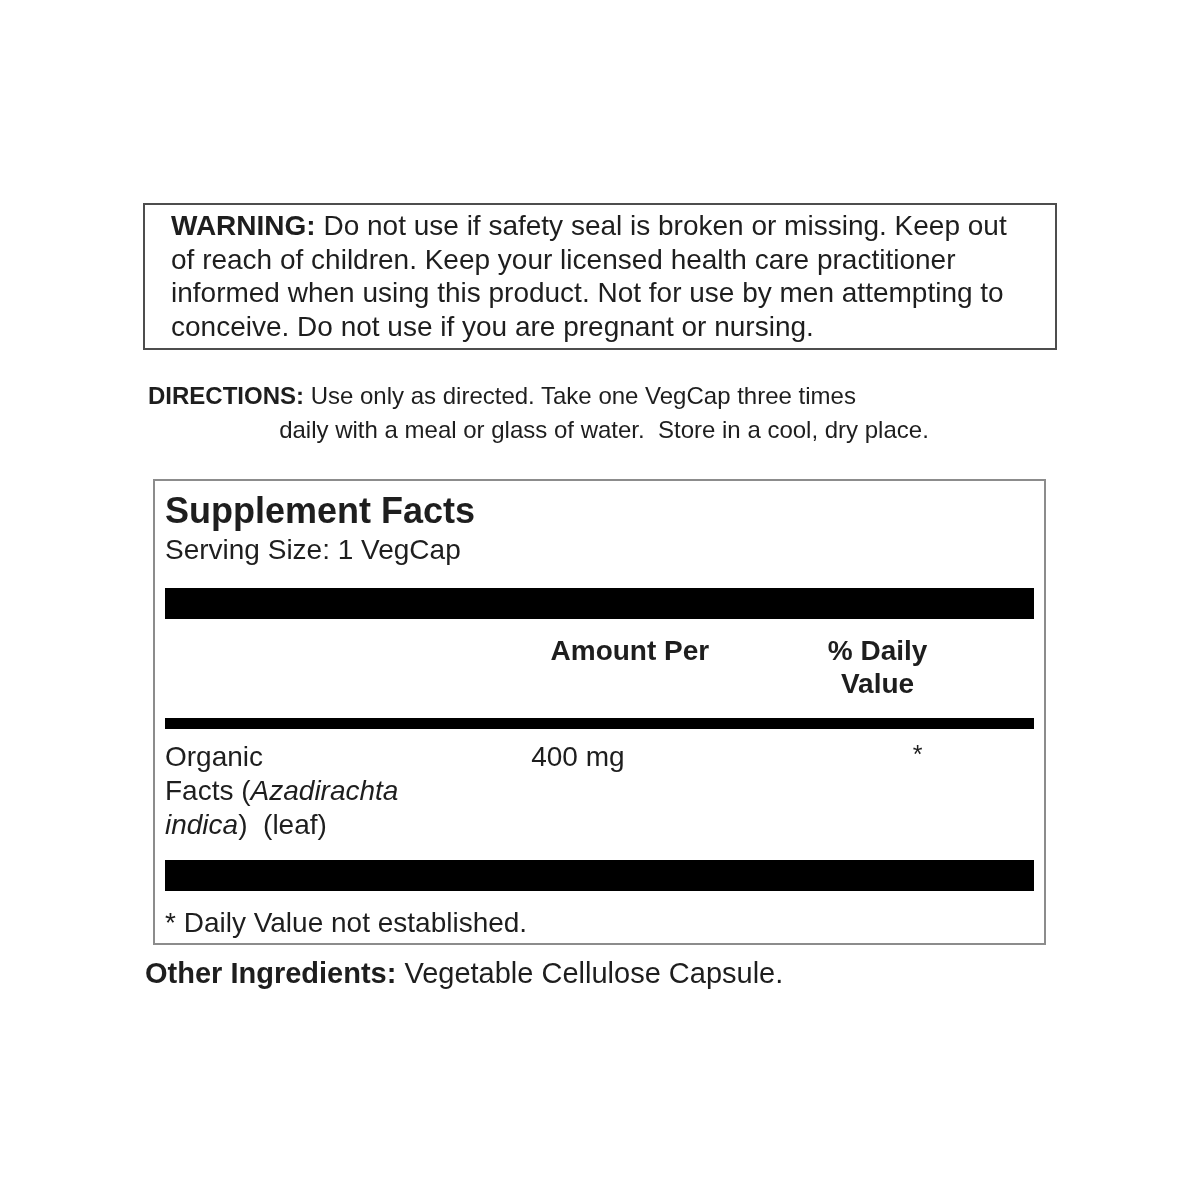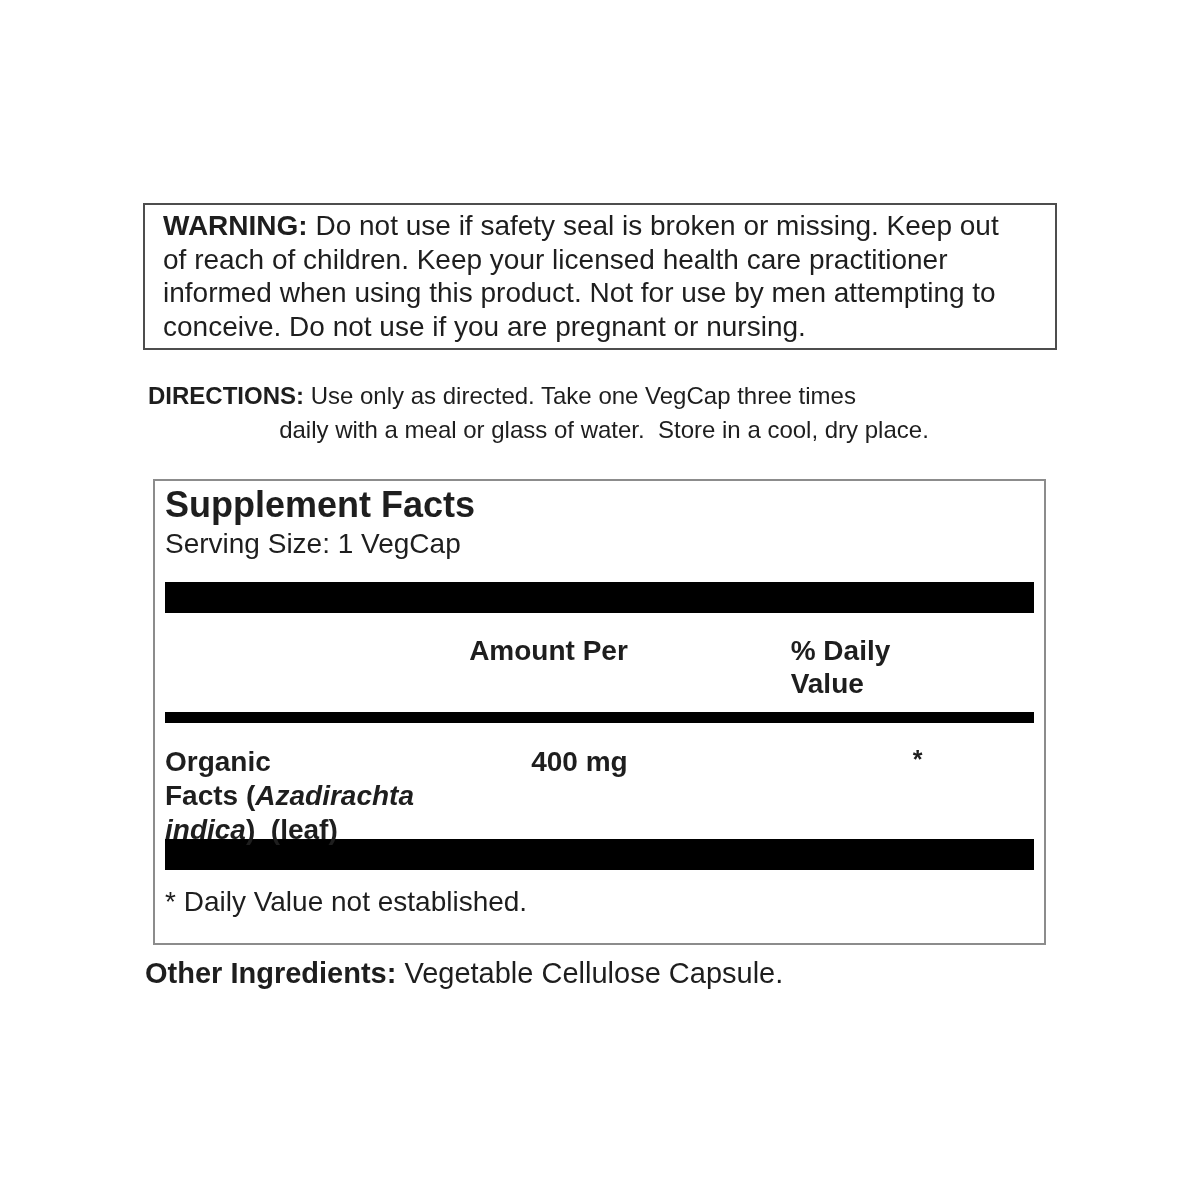--- a/index.html
+++ b/index.html
@@ -19,21 +19,21 @@
 
   
   .warning-box {
     position: absolute;
     left: 143px;
     top: 203px;
     width: 914px;
     height: 147px;
     box-sizing: border-box;
     border: 2px solid #4d4d4d;
-    padding: 4px 18px;
+    padding: 4px 26px;
     font-size: 28px;
     line-height: 33.5px;
   }
   .bold { font-weight: bold; }
 
   
   .directions {
     position: absolute;
     left: 148px;
     top: 379px;
@@ -48,21 +48,21 @@
     left: 153px;
     top: 479px;
     width: 893px;
     height: 466px;
     box-sizing: border-box;
     border: 2px solid #8c8c8c;
     padding: 0 10px;
     overflow: hidden;
   }
   .facts-title {
-    margin-top: 2px;
+    margin-top: 8px;
     font-size: 36px;
     font-weight: bold;
     line-height: 44px;
   }
   .serving-size {
     font-size: 28px;
     line-height: 34px;
   }
   .bar-thick {
     height: 31px;
@@ -70,37 +70,37 @@
   }
   .bar-thick.first { margin-top: 21px; }
   .bar-thin {
     height: 11px;
     background: #000000;
   }
   .header-row {
     display: flex;
     height: 99px;
     box-sizing: border-box;
-    padding-top: 21px;
+    padding-top: 15px;
     font-size: 28px;
     font-weight: bold;
     line-height: 33px;
+    text-align: center;
   }
   .col-name   { width: 35%; text-align: left; }
   .col-amount { width: 37%; }
   .col-dv     { width: 20%; }
 
   .ingredient-row {
     display: flex;
-    height: 116px;
+    height: 131px;
     box-sizing: border-box;
-    padding-top: 22px;
+    padding-top: 11px;
     font-size: 28px;
     line-height: 34px;
-    font-weight: bold;
   }
   .amount-shift { position: relative; left: 62px; }
   .dv-cell {
     text-align: right;
     padding-right: 42px;
     box-sizing: border-box;
   }
   .asterisk {
     font-size: 25px;
     position: relative;

